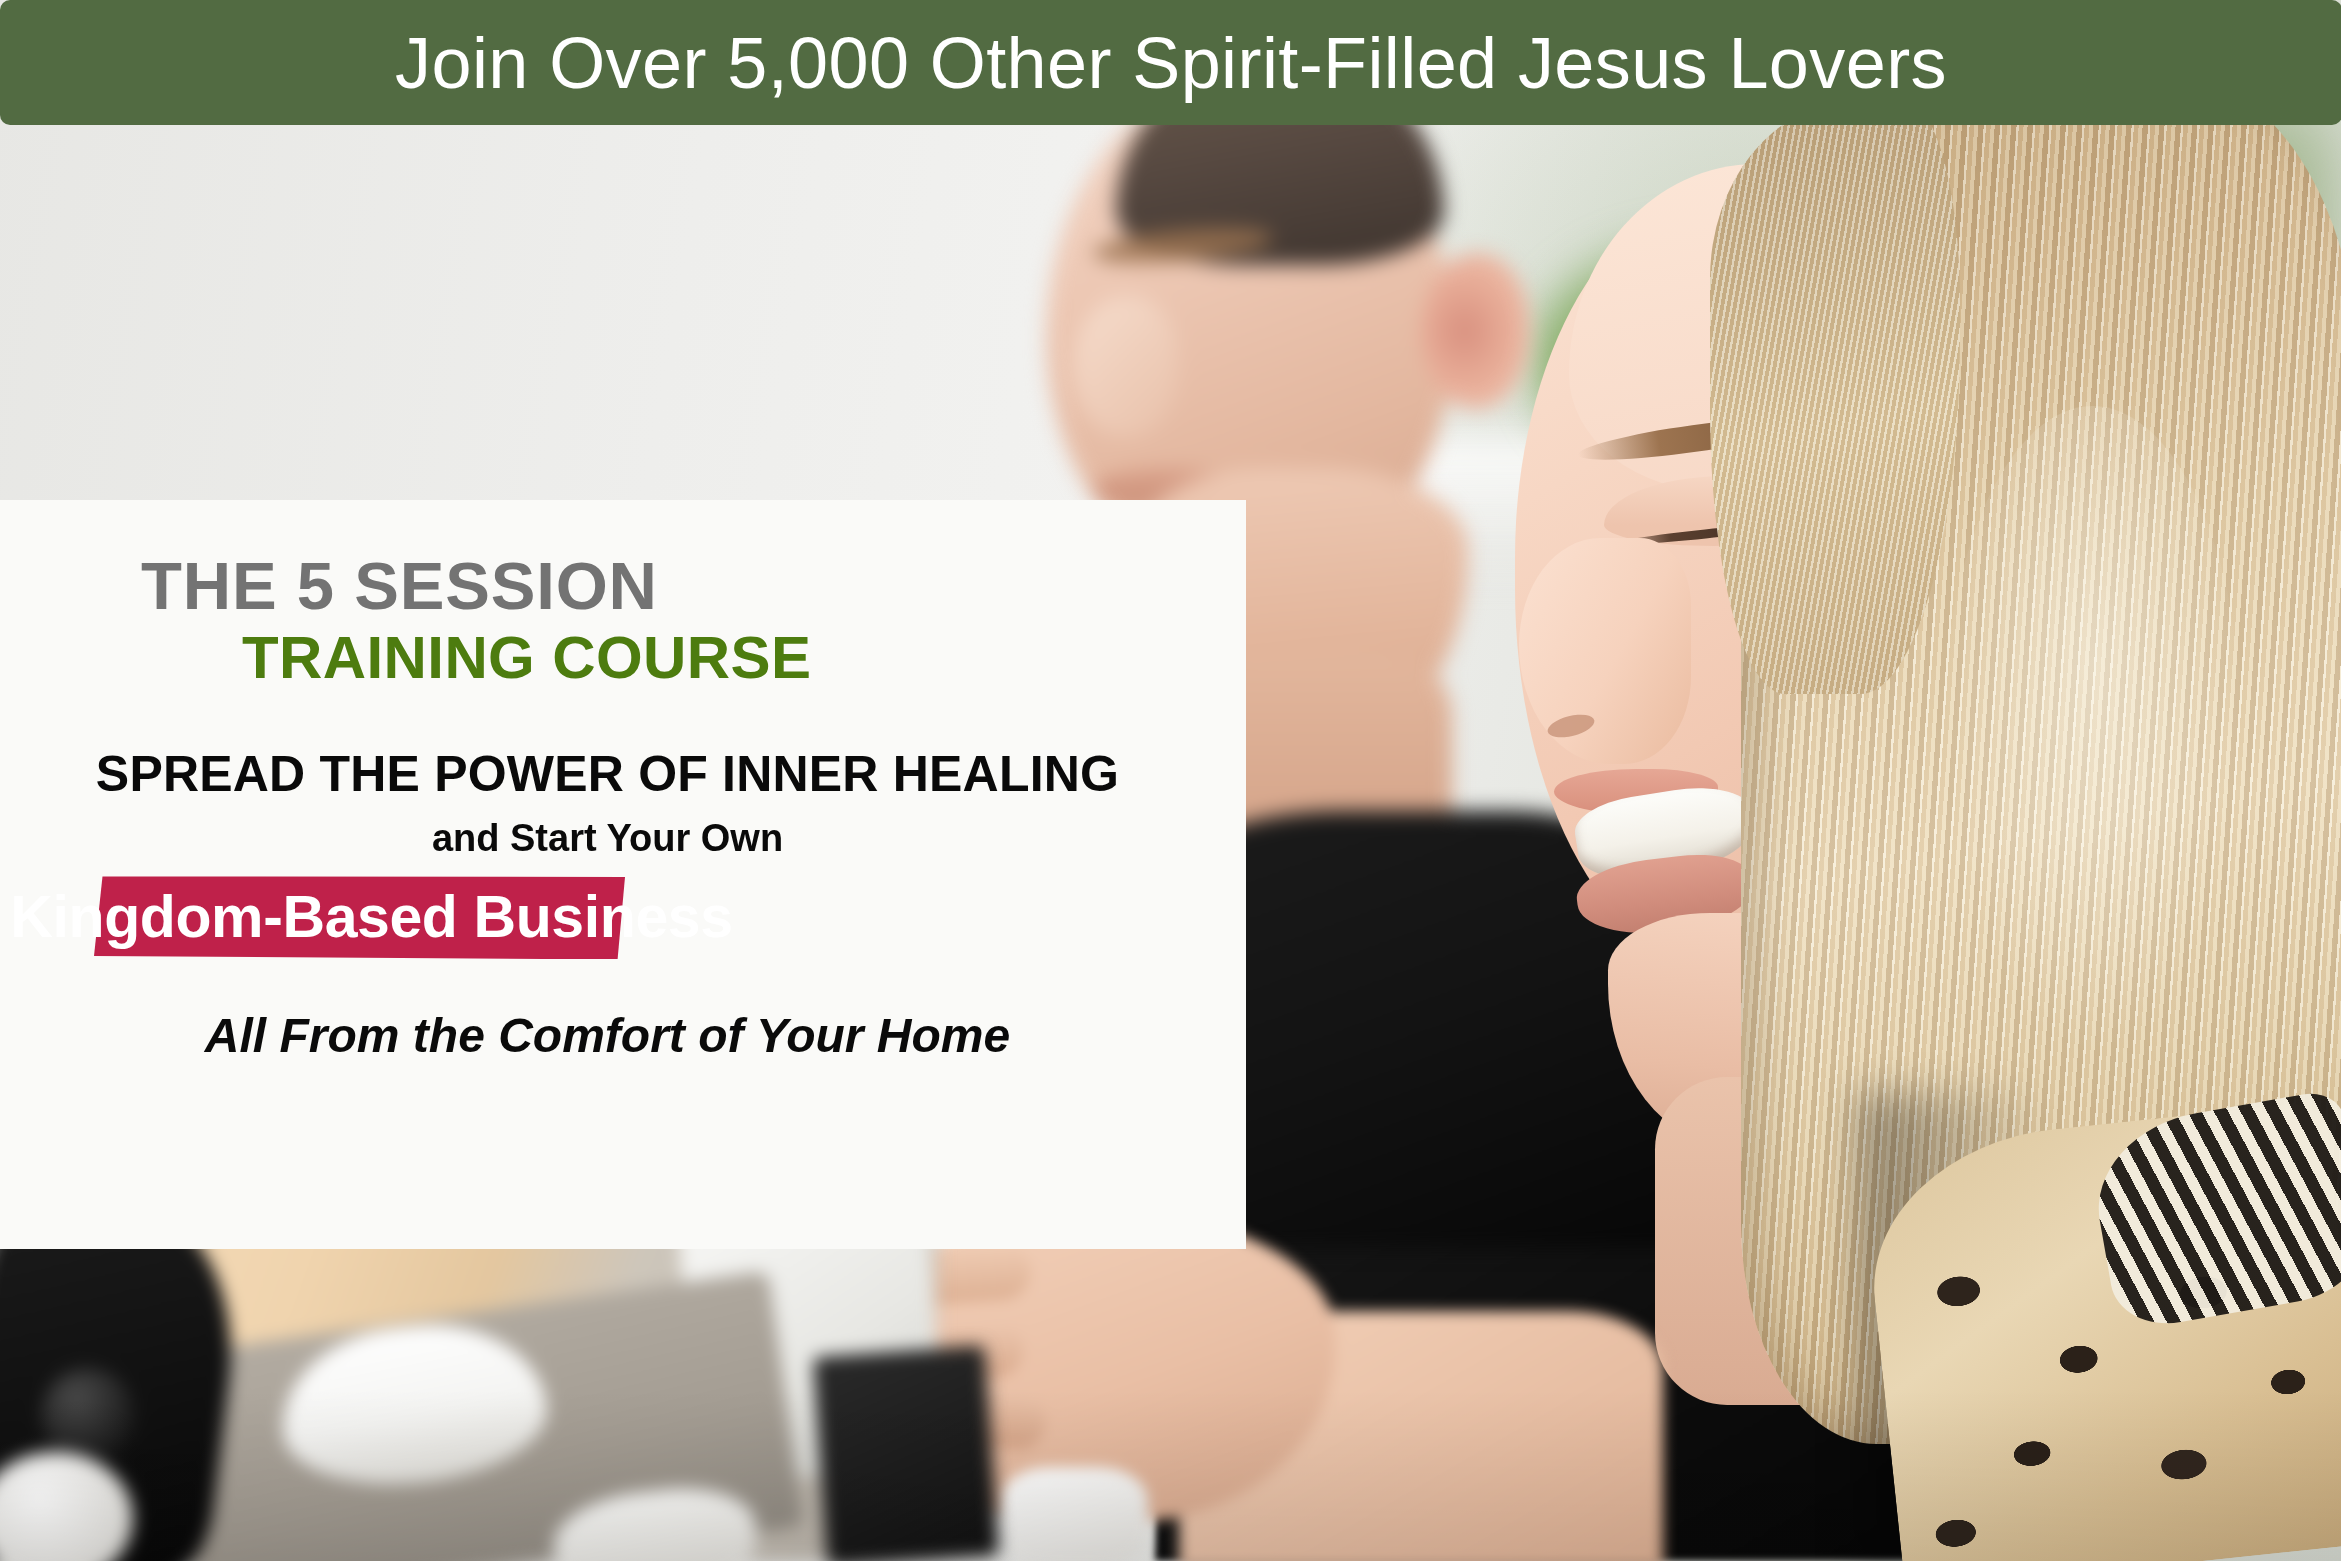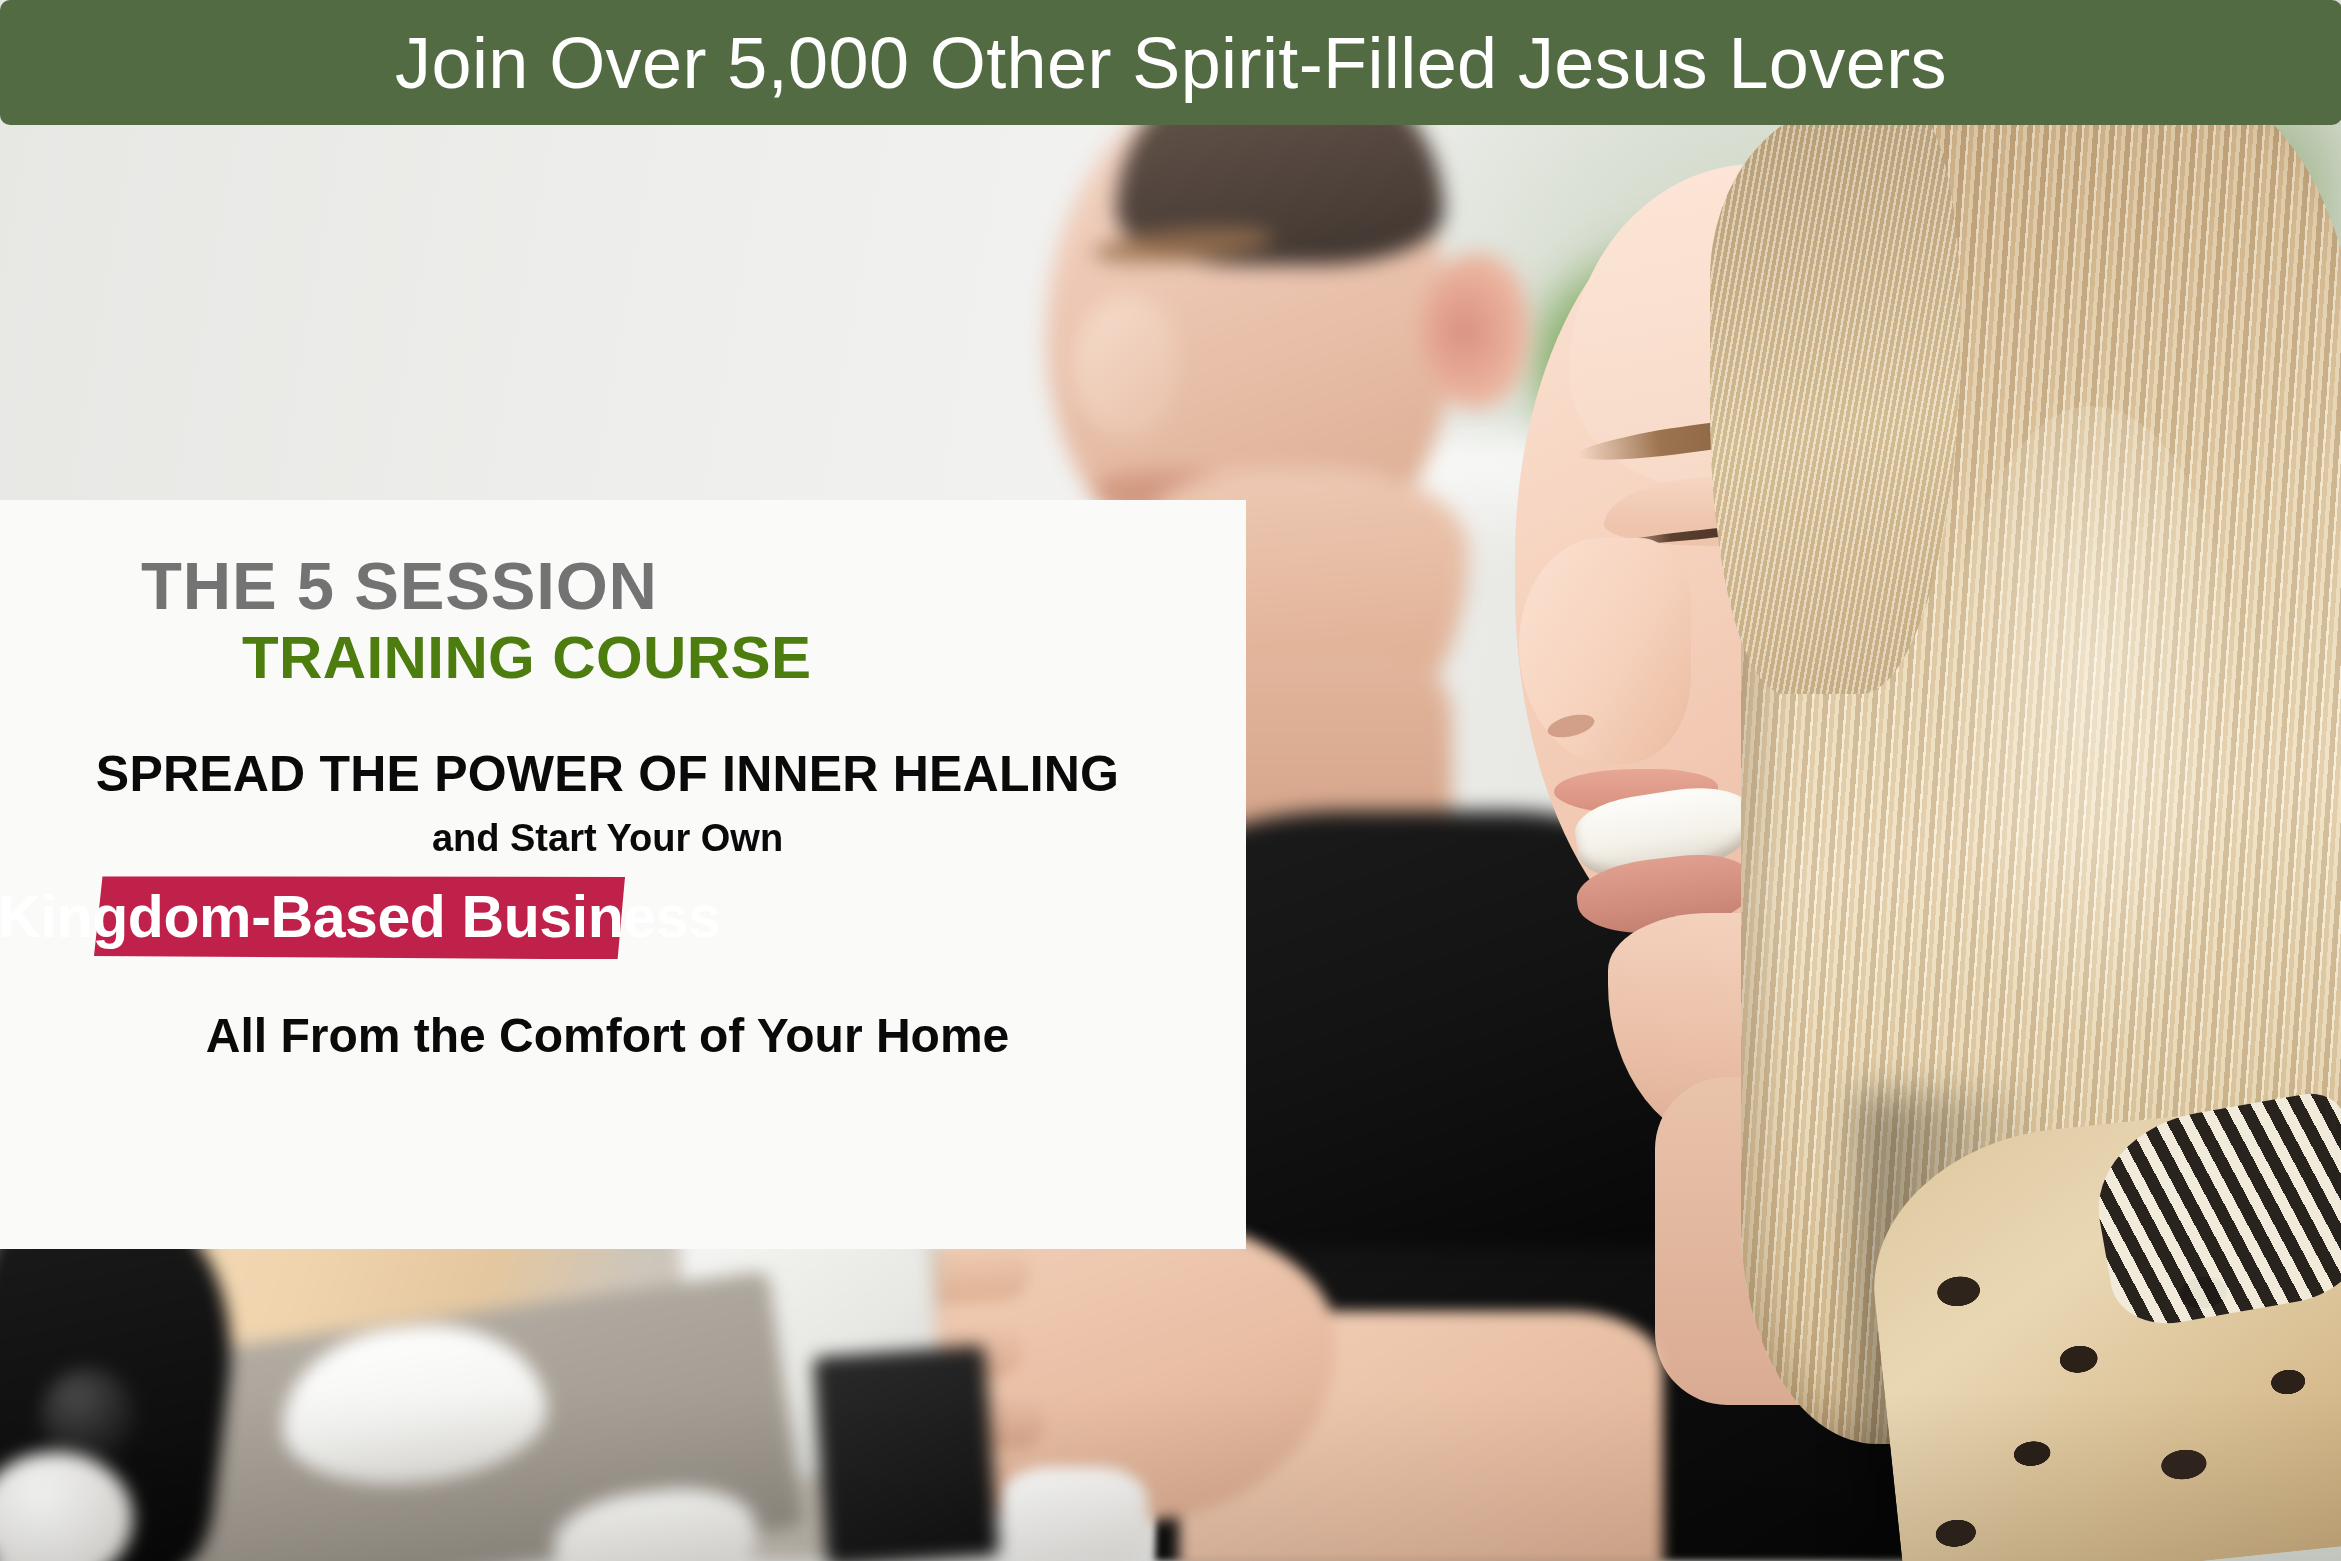--- a/index.html
+++ b/index.html
@@ -491,36 +491,37 @@
   }
   .highlight-band {
     position: absolute;
     left: 0; top: 0;
     width: 531px; height: 83px;
     background: #BF214A;
     clip-path: polygon(1.6% 0%, 100% 0.6%, 98.6% 100%, 0% 96%);
   }
   .highlight-text {
     position: absolute;
-    left: 0; top: 0;
+    left: 12px; top: 0;
     width: 531px; height: 83px;
     display: flex;
     align-items: center;
     justify-content: center;
     color: #ffffff;
     font-size: 59px;
     font-weight: 700;
     line-height: 1;
     letter-spacing: -0.4px;
     white-space: nowrap;
   }
   .tagline {
     color: #0a0a0a;
     font-size: 48px;
     font-weight: 700;
+    font-style: italic;
     line-height: 1;
     text-align: center;
     margin: 53px 0 0 0;
     padding-right: 31px;
   }
 </style>
 </head>
 <body>
 
 <div id="stage">

